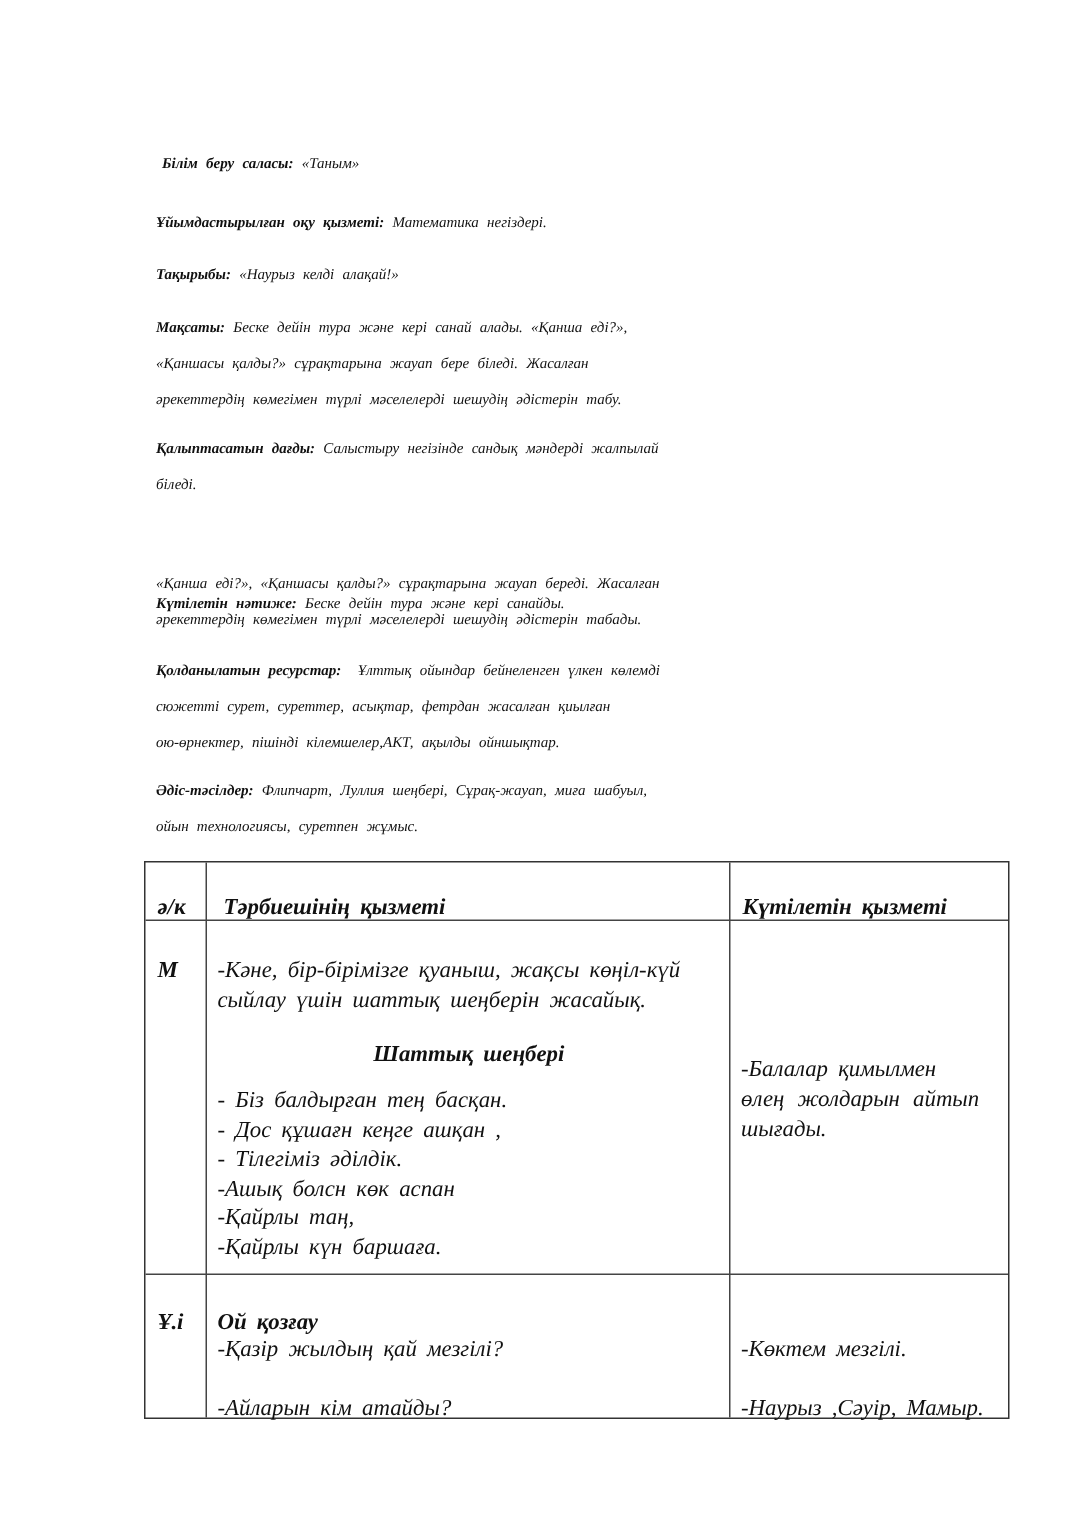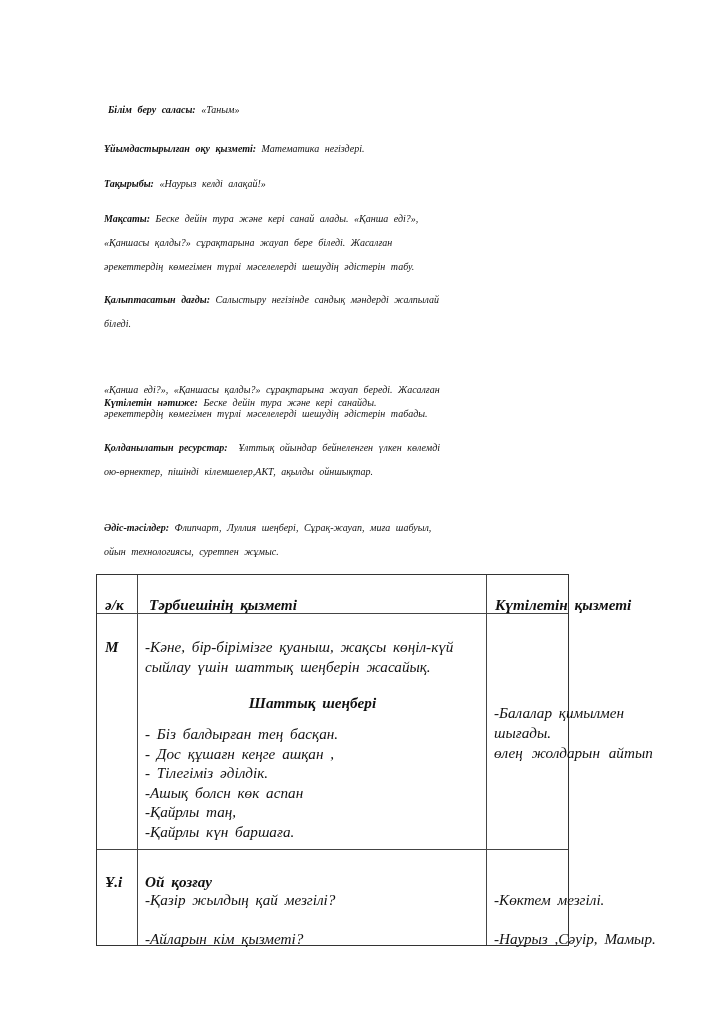--- a/index.html
+++ b/index.html
@@ -3,21 +3,21 @@
 <meta charset="utf-8">
 <style>
   html, body { margin:0; padding:0; background:#ffffff; }
   body { width:724px; height:1024px; position:relative; overflow:hidden;
          font-family:"Liberation Serif","DejaVu Serif",serif; color:#111; }
   .page { position:absolute; left:0; top:0; width:724px; height:1024px; }
   .para { position:absolute; left:104px; width:566px; font-size:10px; line-height:24px;
           font-style:italic; word-spacing:3px; }
   .para b { font-weight:bold; font-style:italic; }
   .line { display:block; white-space:nowrap; }
-  .table { position:absolute; left:96px; top:574px; width:473px; height:372px;
+  .table { position:absolute; left:96px; top:574px; width:577px; height:372px;
            border:1px solid #333; box-sizing:border-box; }
   .vline { position:absolute; top:0; bottom:0; width:1px; background:#444; }
   .hline { position:absolute; left:0; right:0; height:1px; background:#444; }
   .cell { position:absolute; font-size:15.2px; line-height:19.5px; font-style:italic; word-spacing:3px; white-space:nowrap; }
   .cell.bold { font-weight:bold; }
   .center-title { text-align:center; font-weight:bold; }
 </style>
 </head>
 <body>
 
@@ -50,20 +50,21 @@
     <span class="line"><b>Күтілетін  нәтиже:</b> <span>Бeске дейін  тура  және  кері  санайды.</span></span>
   </div>
 
   <div class="para" style="top:378px;">
     <span class="line">«Қанша еді?»,  «Қаншасы қалды?»  сұрақтарына  жауап  береді. Жасалған</span>
     <span class="line">әрекеттердің  көмегімен  түрлі  мәселелерді  шешудің  әдістерін  табады.</span>
   </div>
 
   <div class="para" style="top:436px;">
     <span class="line"><b>Қолданылатын  ресурстар:</b>&nbsp; <span>Ұлттық  ойындар  бейнеленген  үлкен  көлемді</span></span>
+    <span class="line">сюжетті  сурет,  суреттер,  асықтар,  фетрдан  жасалған  қиылған</span>
     <span class="line">ою-өрнектер,  пішінді  кілемшелер,АКТ, ақылды  ойншықтар.</span>
   </div>
 
   <div class="para" style="top:516px;">
     <span class="line"><b>Әдіс-тәсілдер:</b> <span>Флипчарт,  Луллия  шеңбері, Сұрақ-жауап,  миға  шабуыл,</span></span>
     <span class="line">ойын  технологиясы,  суретпен  жұмыс.</span>
   </div>
 
   <div class="table">
     <div class="vline" style="left:40px;"></div>
@@ -84,24 +85,24 @@
     <div class="cell" style="left:48px;top:138px;margin-top:11px;">
       <div>- Біз  балдырған тең басқан.</div>
       <div>- Дос  құшағн кеңге  ашқан ,</div>
       <div>- Тілегіміз  әділдік.</div>
       <div>-Ашық  болсн  көк  аспан</div>
       <div>-Қайрлы  таң,</div>
       <div>-Қайрлы  күн  баршаға.</div>
     </div>
     <div class="cell" style="left:397px;top:128px;line-height:20px;">
       <div>-Балалар  қимылмен</div>
+      <div style="word-spacing:5px;">өлең  жолдарын  айтып</div>
       <div>шығады.</div>
-      <div style="word-spacing:5px;">өлең  жолдарын  айтып</div>
     </div>
 
     <div class="cell bold" style="left:8px;top:297px;">Ұ.і</div>
     <div class="cell bold" style="left:48px;top:297px;">Ой қозғау</div>
     <div class="cell" style="left:48px;top:315px;">-Қазір  жылдың  қай  мезгілі?</div>
-    <div class="cell" style="left:48px;top:354px;">-Айларын  кім  қызметі?</div>
+    <div class="cell" style="left:48px;top:354px;">-Айларын  кім  атайды?</div>
     <div class="cell" style="left:397px;top:315px;">-Көктем  мезгілі.</div>
     <div class="cell" style="left:397px;top:354px;">-Наурыз ,Сәуір, Мамыр.</div>
   </div>
 </div>
 
 </body></html>

